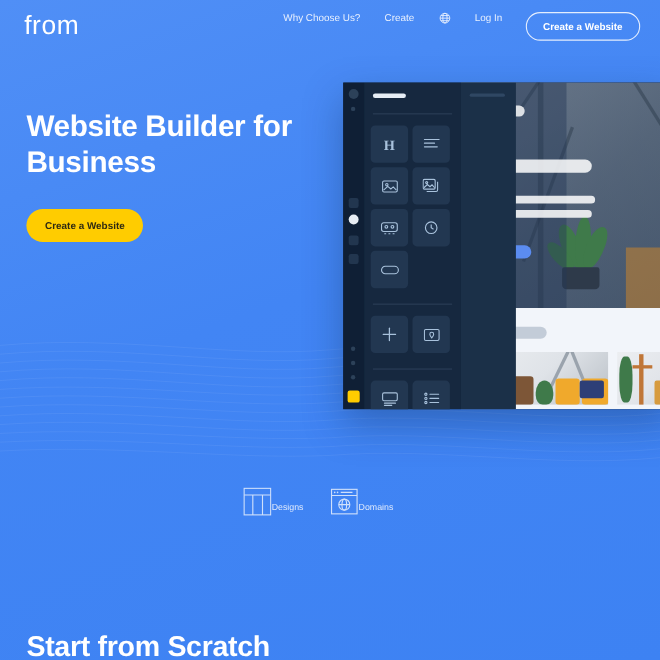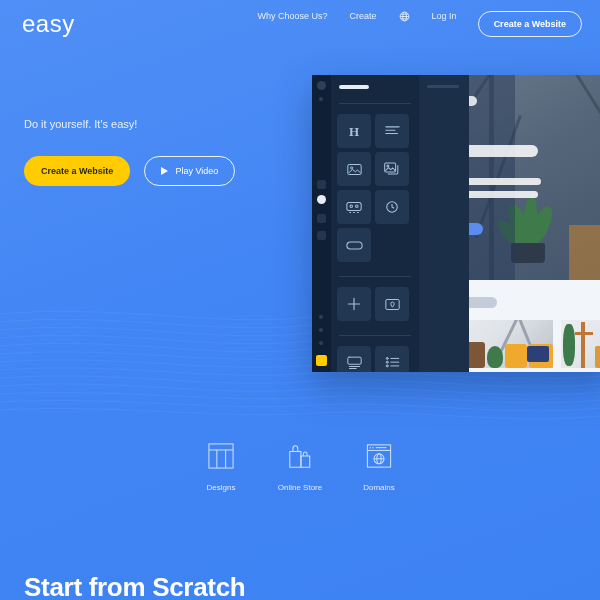--- a/index.html
+++ b/index.html
@@ -154,21 +154,21 @@
     position: absolute; left: 0; top: 205px; width: 193px; height: 92px;
     background: #f2f5fa;
   }
   #pw-pill { position: absolute; left: 26px; top: 17px; width: 52px; height: 11px; border-radius: 6px; background: #c3ccd8; }
   .pw-img { position: absolute; top: 40px; height: 48px; overflow: hidden; }
   
   #features {
     position: absolute; left: 0; top: 440px; width: 600px;
     display: flex; justify-content: center; gap: 0; z-index: 20;
   }
-  .feat { width: 79px; display: flex; flex-direction: column; align-items: center; cursor: pointer; }
+  .feat { width: 79px; display: flex; flex-direction: row; align-items: center; cursor: pointer; }
   .feat-ico { height: 32px; display: flex; align-items: center; justify-content: center; }
   .feat-lbl { color: #dfeafd; font-size: 8px; margin-top: 11px; white-space: nowrap; }
   
   #scratch {
     position: absolute; left: 24px; top: 572px;
     color: #fff; font-size: 26px; font-weight: bold; letter-spacing: -.3px;
     z-index: 20;
   }
 </style>
 </head>
@@ -188,46 +188,45 @@
       <path d="M0,70 C110,62 210,80 300,74 C400,66 500,86 600,76"></path>
       <path d="M0,78 C110,70 210,88 300,82 C400,74 500,94 600,84"></path>
       <path d="M0,86 C110,78 210,96 300,90 C400,82 500,102 600,92"></path>
       <path d="M0,94 C110,88 210,102 300,98 C400,90 500,110 600,100"></path>
       <path d="M0,102 C110,96 210,110 300,106 C400,98 500,118 600,108"></path>
       <path d="M0,110 C110,104 210,118 300,114 C400,106 500,126 600,116"></path>
     </g>
   </svg>
 
   <div id="header">
-    <div id="logo">easy</div>
+    <div id="logo">from</div>
     <nav id="nav">
       <span class="nav-link">Why Choose Us?</span>
       <span class="nav-link">Create</span>
       <span class="globe-btn">
         <svg width="11" height="11" viewBox="0 0 16 16" fill="none" stroke="#e8f0fe" stroke-width="1.2">
           <circle cx="8" cy="8" r="6.4"></circle>
           <ellipse cx="8" cy="8" rx="2.8" ry="6.4"></ellipse>
           <line x1="1.7" y1="8" x2="14.3" y2="8"></line>
           <line x1="2.7" y1="4.6" x2="13.3" y2="4.6"></line>
           <line x1="2.7" y1="11.4" x2="13.3" y2="11.4"></line>
         </svg>
       </span>
       <span class="nav-link">Log In</span>
       <button id="cta-header">Create a Website</button>
     </nav>
   </div>
 
   <div id="hero-text">
-    <p id="hero-sub">Do it yourself. It's easy!</p>
+    <h1 id="hero-title">
+      <span>Website Builder for</span><br>
+      <span>Business</span>
+    </h1>
     <div id="hero-buttons">
       <button id="btn-create">Create a Website</button>
-      <button id="btn-play">
-        <span class="play-tri"></span>
-        <span class="lbl">Play Video</span>
-      </button>
     </div>
   </div>
 
   <div id="mockup">
 
     <div id="preview">
       <div id="prev-photo">
         <div class="beam" style="left:70px; top:0; width:5px; height:205px;"></div>
         <div class="beam" style="left:82px; top:-20px; width:3px; height:150px; transform:rotate(34deg); transform-origin:top left;"></div>
         <div class="beam" style="left:150px; top:-10px; width:3px; height:160px; transform:rotate(-32deg); transform-origin:top left;"></div>
@@ -390,31 +389,20 @@
           <line x1="1" y1="7.5" x2="27" y2="7.5"></line>
           <line x1="9.5" y1="7.5" x2="9.5" y2="27"></line>
           <line x1="19" y1="7.5" x2="19" y2="27"></line>
         </svg>
       </div>
       <div class="feat-lbl">Designs</div>
     </div>
 
 
 
-    <div class="feat">
-      <div class="feat-ico">
-        <svg width="26" height="27" viewBox="0 0 28 29" fill="none" stroke="#cfe0fb" stroke-width="1.1">
-          <path d="M3 9h12v17H3z"></path>
-          <path d="M6.4 9V5.6a2.6 2.6 0 0 1 5.2 0V9"></path>
-          <path d="M15 14h9.5v12H15z"></path>
-          <path d="M17.6 14v-2.3a2 2 0 0 1 4 0V14"></path>
-        </svg>
-      </div>
-      <div class="feat-lbl">Online Store</div>
-    </div>
 
     <div class="feat">
       <div class="feat-ico">
         <svg width="26" height="26" viewBox="0 0 28 28" fill="none" stroke="#cfe0fb" stroke-width="1.1">
           <rect x="1.5" y="2" width="25" height="24"></rect>
           <line x1="1.5" y1="8" x2="26.5" y2="8"></line>
           <circle cx="4.6" cy="5" r="0.8" fill="#cfe0fb" stroke="none"></circle>
           <circle cx="7.4" cy="5" r="0.8" fill="#cfe0fb" stroke="none"></circle>
           <line x1="10.5" y1="5" x2="22" y2="5"></line>
           <circle cx="14" cy="17" r="5.4"></circle>

